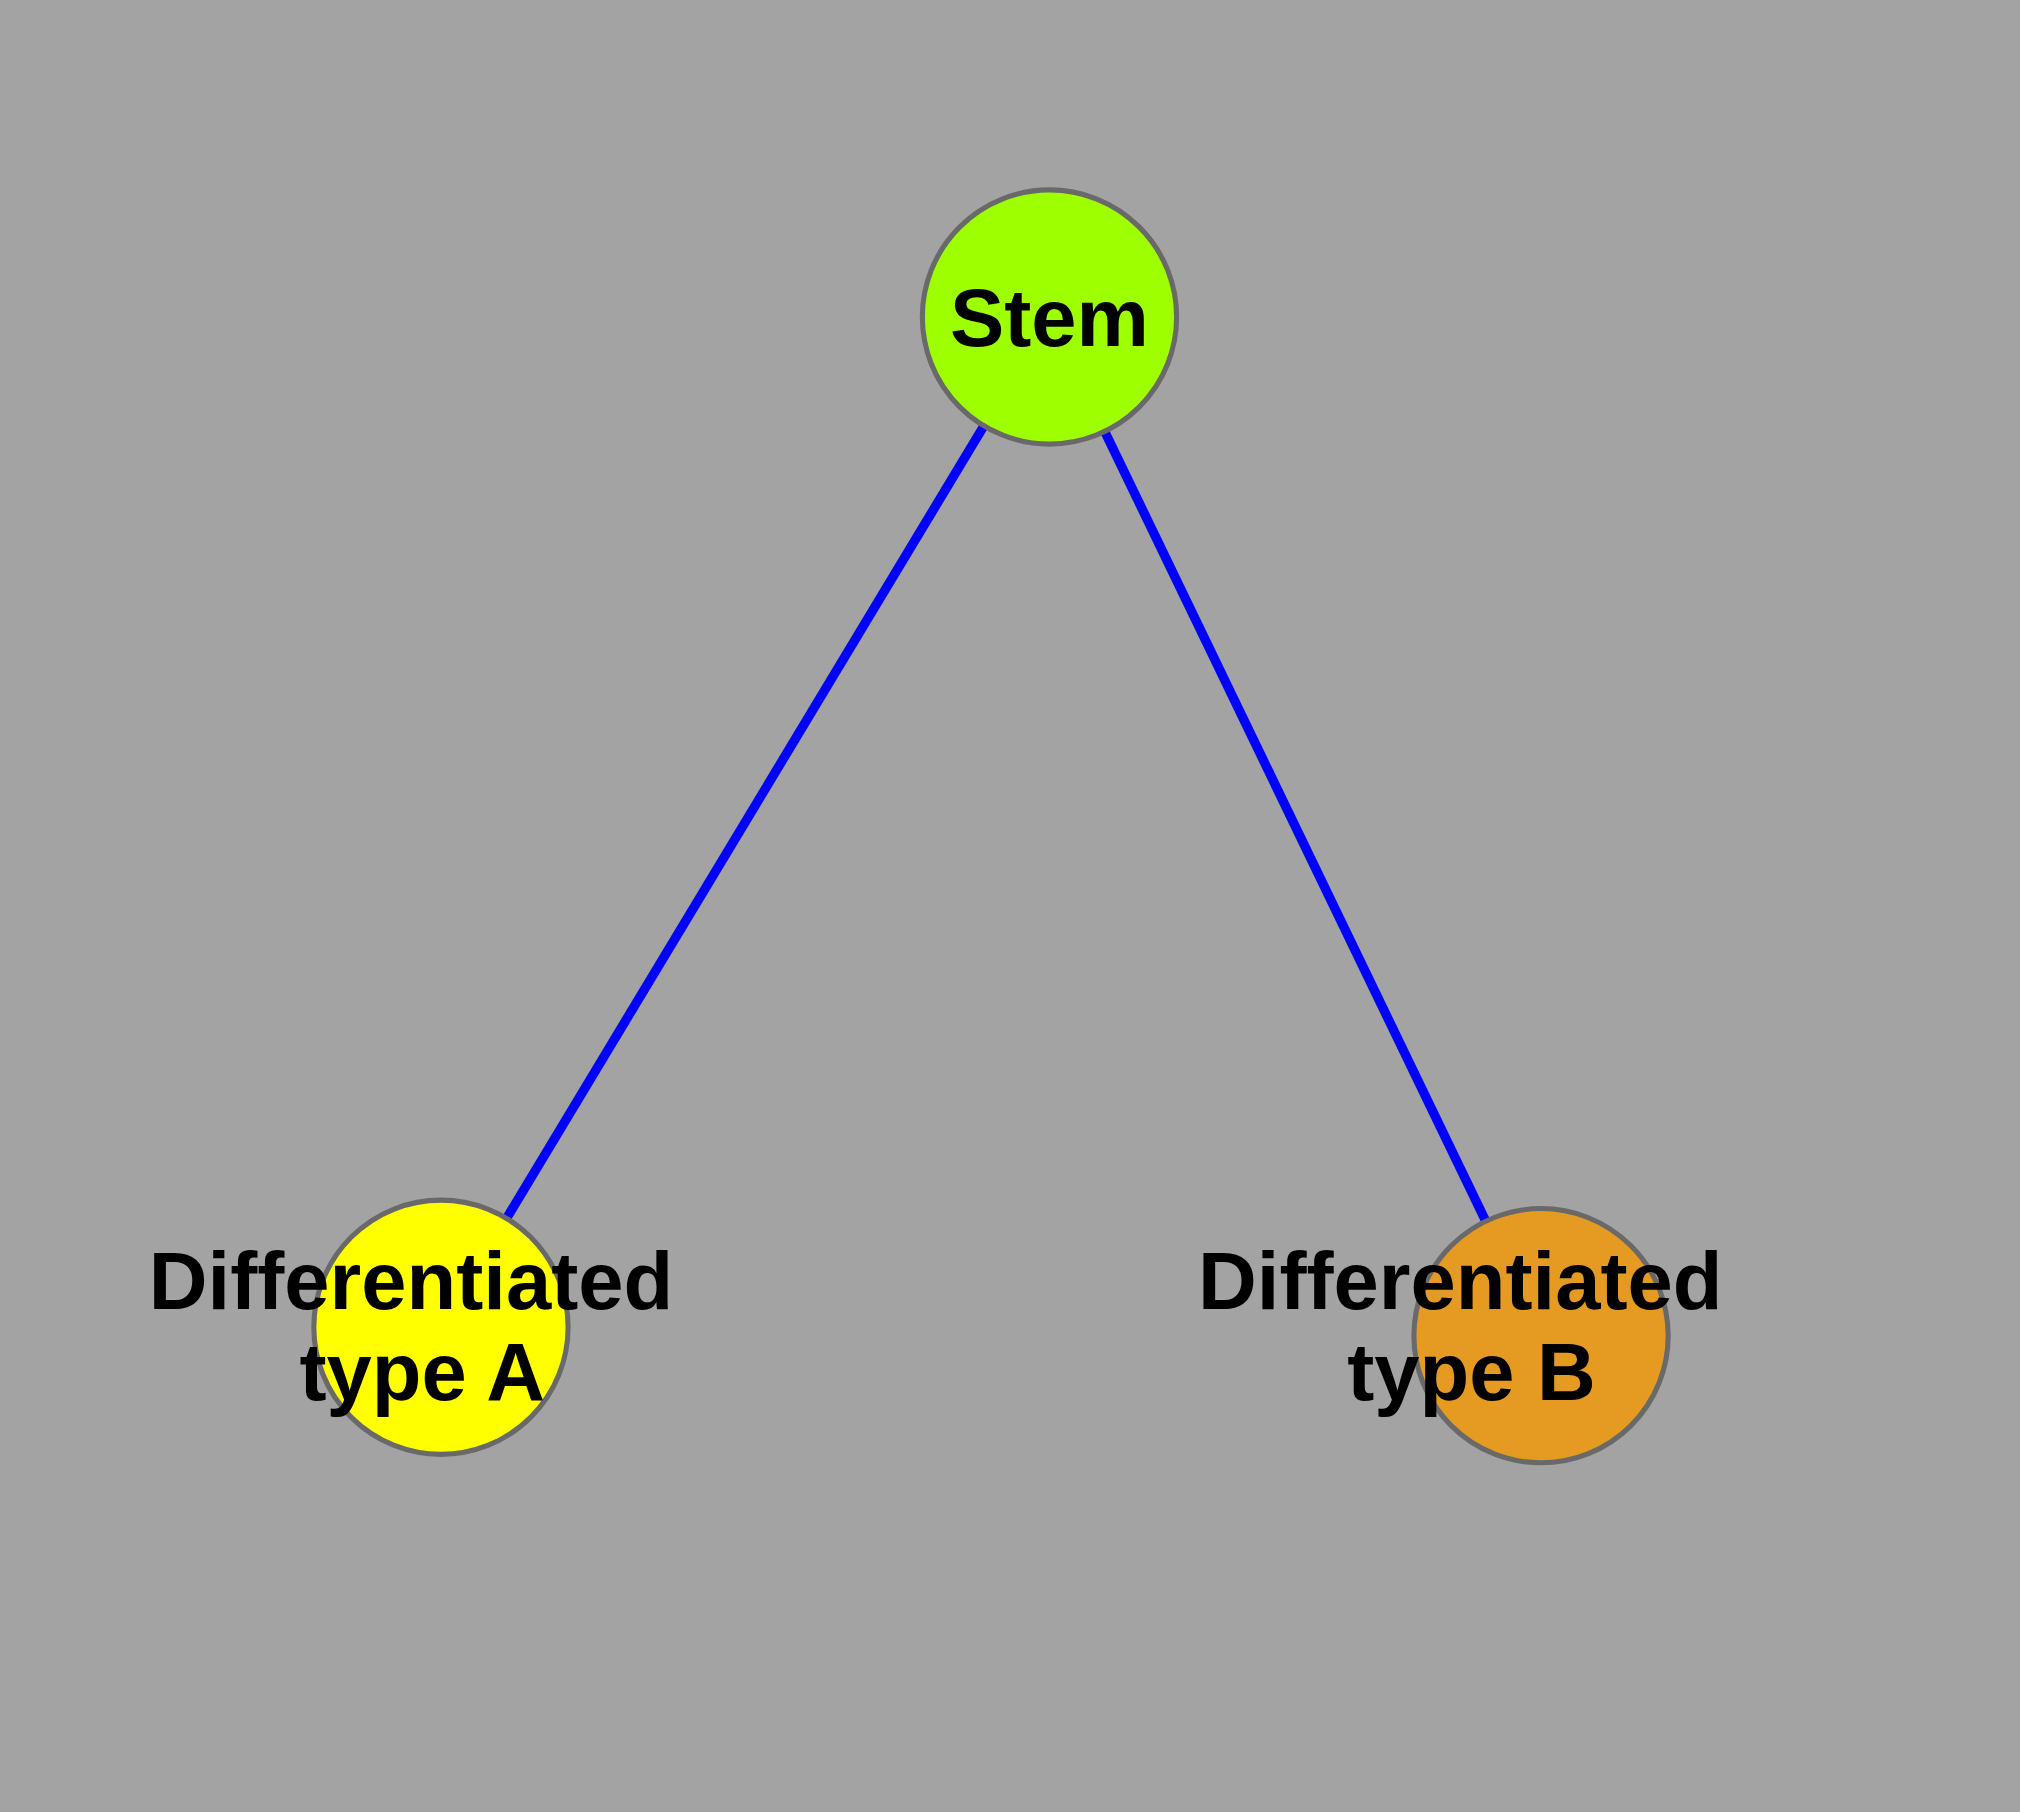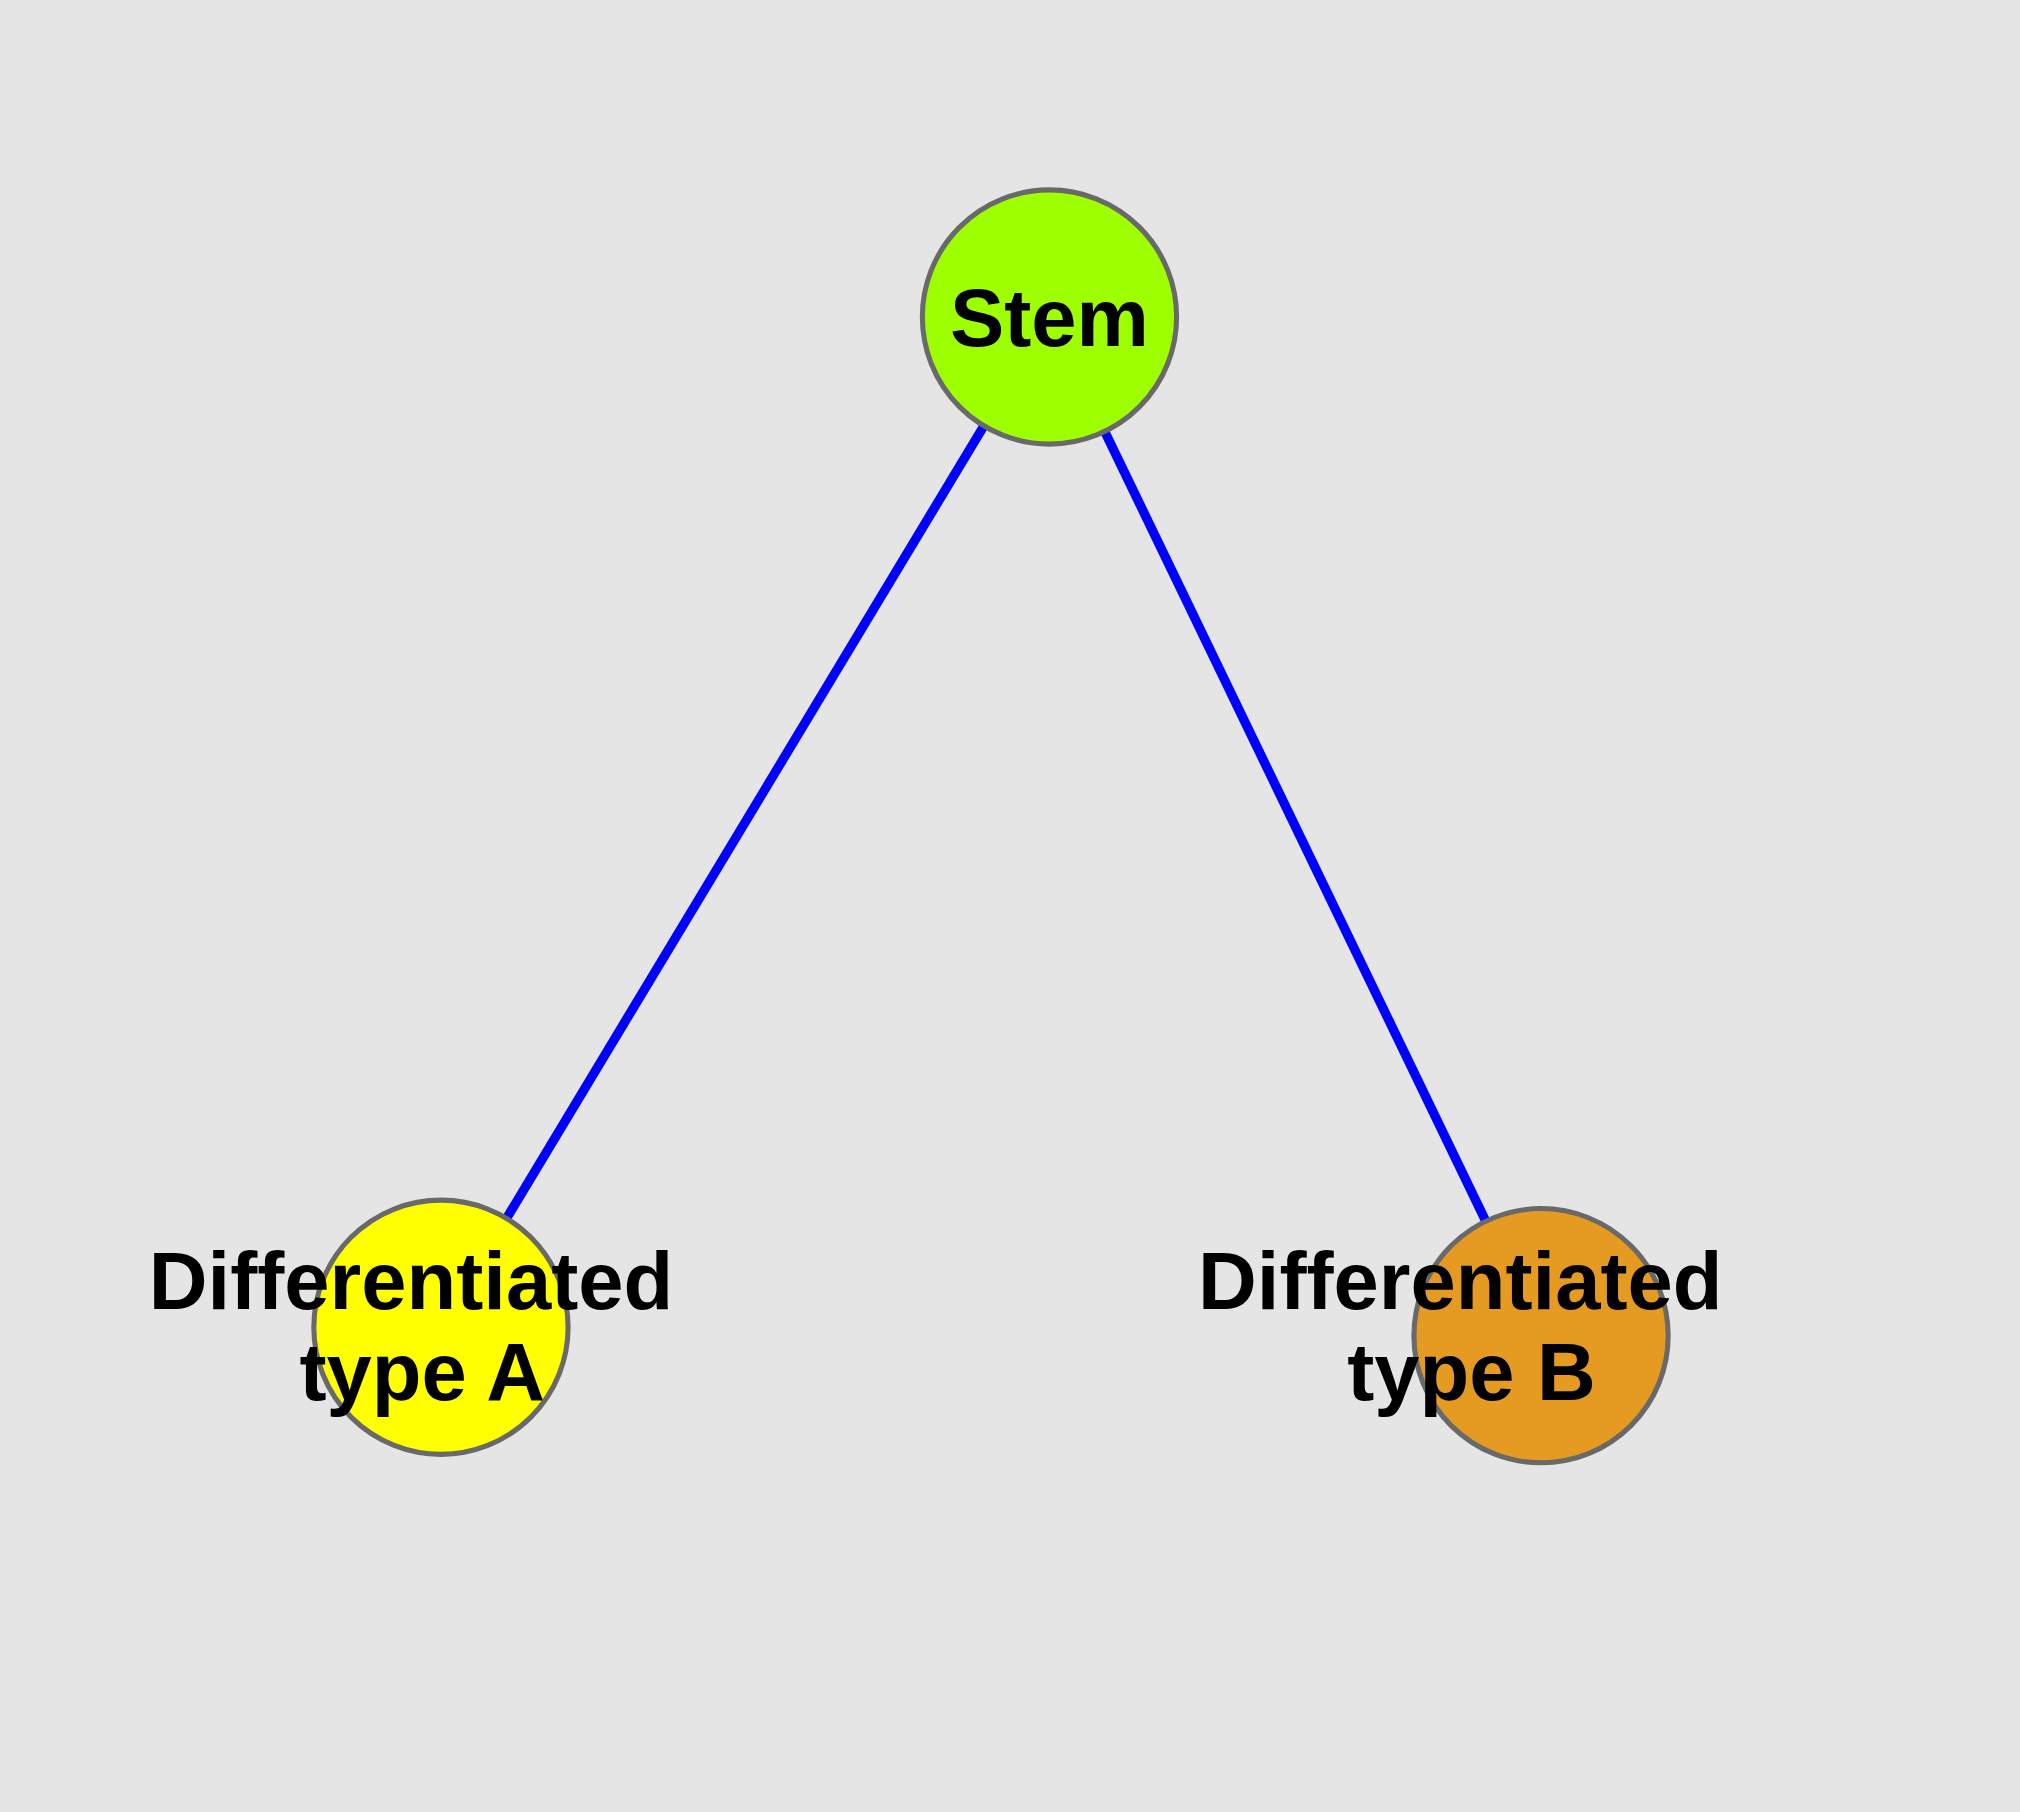--- a/index.html
+++ b/index.html
@@ -43,21 +43,21 @@
     font-family: "Liberation Sans", sans-serif;
     font-weight: bold;
     fill: #000000;
     font-size: 96px;
     text-anchor: middle;
   }
 </style>
 </head>
 <body style="background: rgb(204, 204, 250);">
 
-<div id="canvas" style="background: #e5e5e5;">
+<div id="canvas" style="background: #a3a3a3;">
   <svg id="graph-svg" viewBox="0 0 2384 2138" xmlns="http://www.w3.org/2000/svg">
 
     <g>
       <line class="edge-line" x1="1160.6038224928504" y1="502.49058995615906" x2="597.3961775071496" y2="1437.509410043841" stroke="#0000ff" stroke-width="11"></line>
       <line class="edge-line" x1="1303.1872142071281" y1="509.0948818568416" x2="1752.8127857928719" y2="1440.9051181431585" stroke="#0000ff" stroke-width="11"></line>
     </g>
 
     <g>
       <circle class="node-circle" cx="1238" cy="374" r="150" fill="#9eff00" stroke="#696969"></circle>
       <circle class="node-circle" cx="520" cy="1566" r="150" fill="#ffff00" stroke="#696969"></circle>

